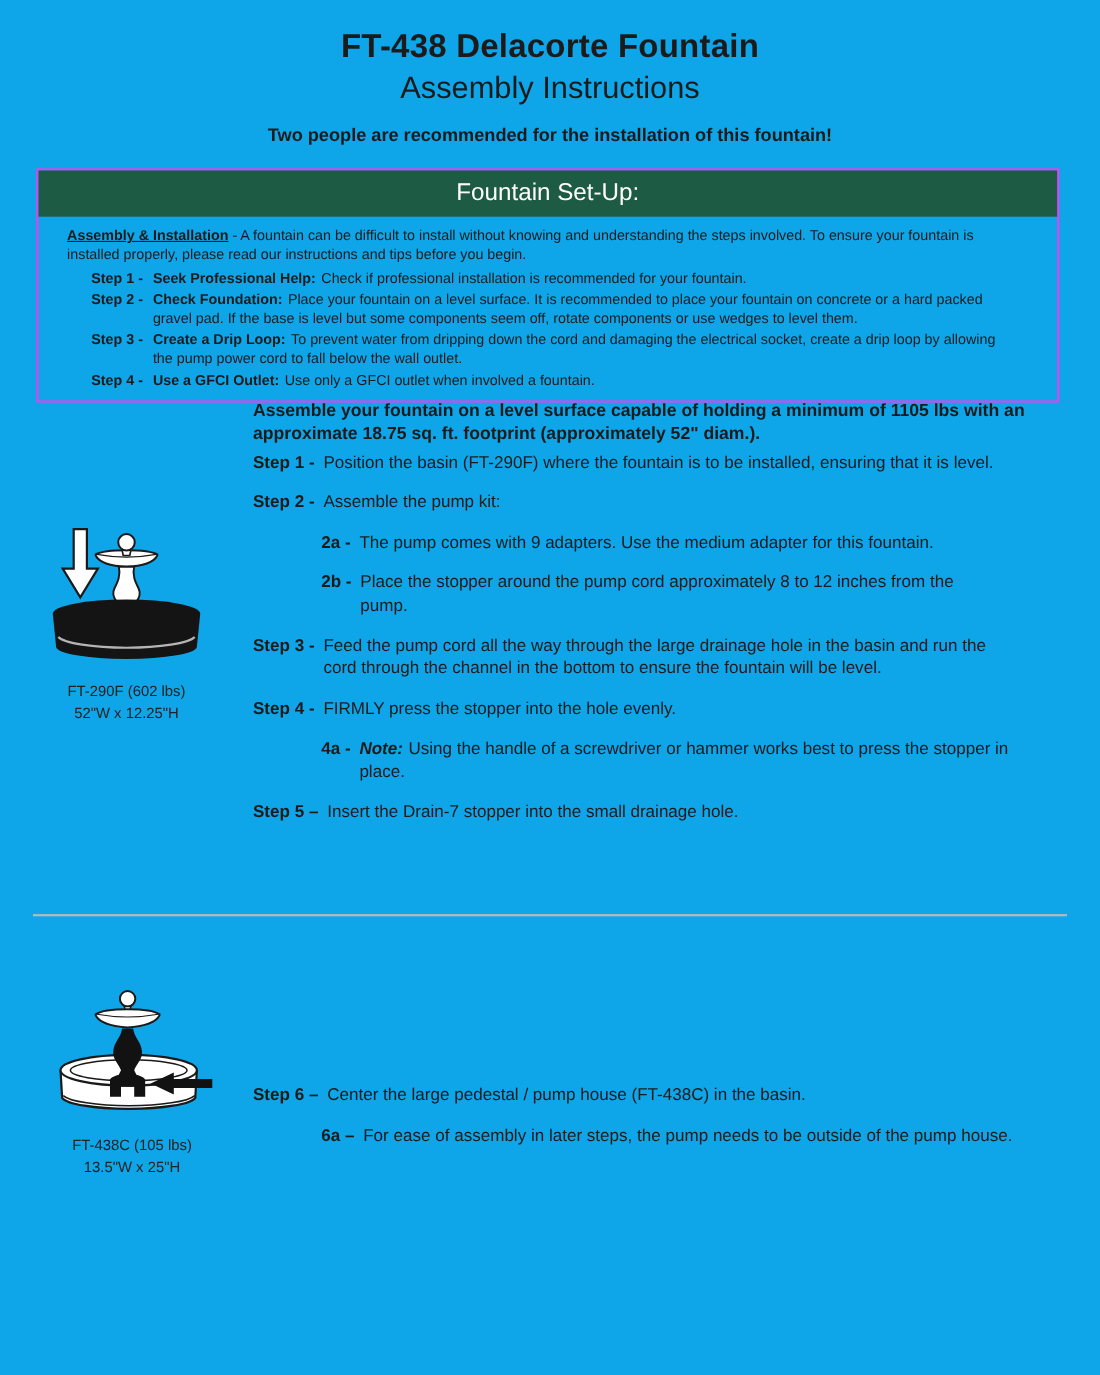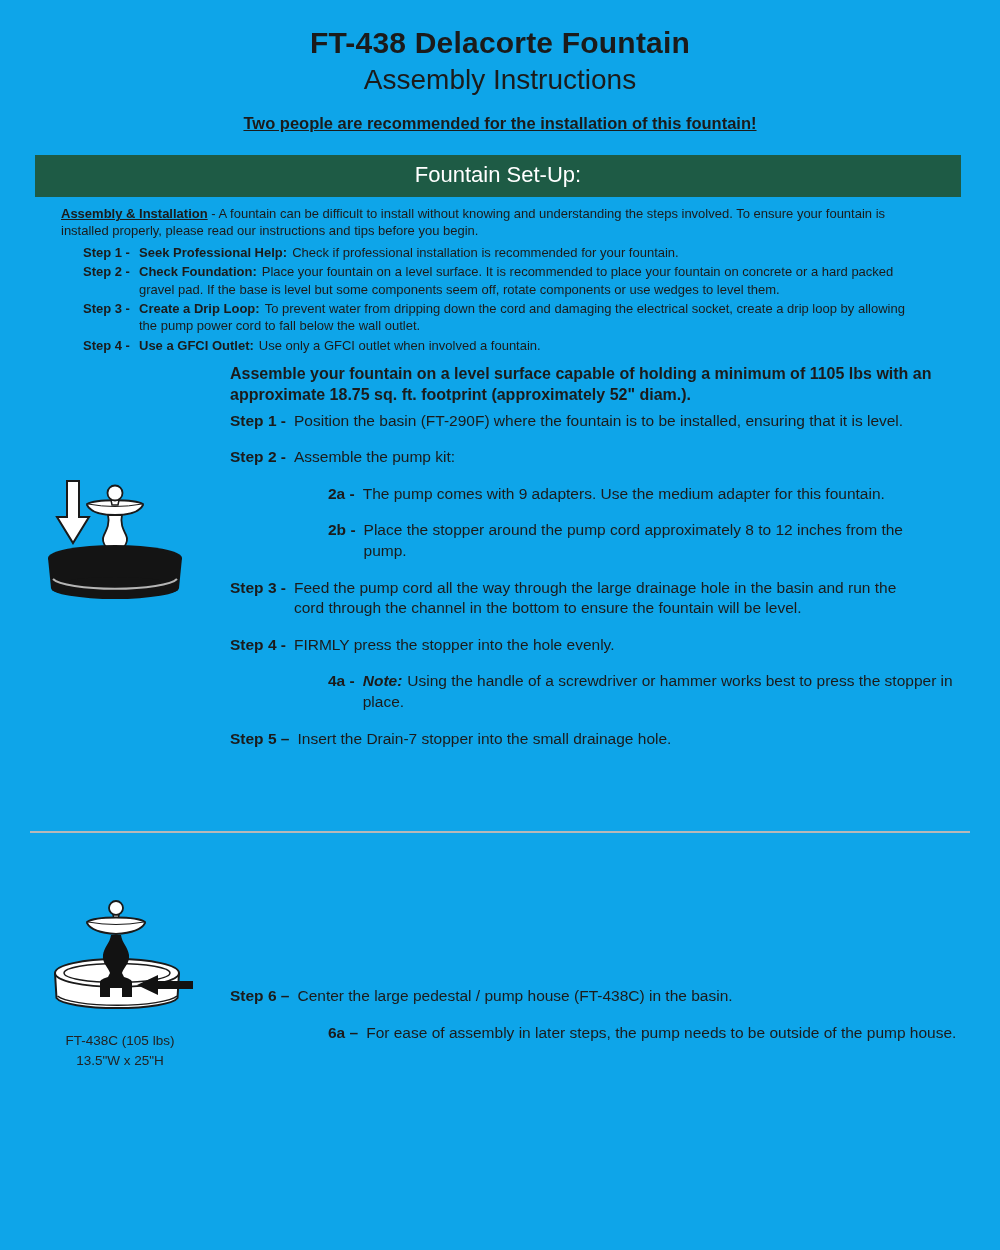--- a/index.html
+++ b/index.html
@@ -5,37 +5,37 @@
   html,body { margin:0; padding:0; background:#ffffff; }
   .page {
     position:relative; width:1000px; height:1250px; background:#0ea5e9;
     font-family:"Liberation Sans", sans-serif; color:#1b1b1b; overflow:hidden;
   }
   .doc-title { position:absolute; top:26px; left:0; width:100%; text-align:center;
     font-size:30px; font-weight:bold; letter-spacing:.2px; }
   .doc-subtitle { position:absolute; top:64px; left:0; width:100%; text-align:center;
     font-size:28px; font-weight:400; }
   .doc-notice { position:absolute; top:114px; left:0; width:100%; text-align:center;
-    font-size:16.5px; font-weight:bold; text-decoration:underline; }
+    font-size:16.5px; font-weight:bold; }
 
-  .setup { position:absolute; left:33px; top:153px; width:930px; border:2px solid #0ea5e9; box-sizing:border-box; }
+  .setup { position:absolute; left:33px; top:153px; width:930px; border:2px solid #d946ef; box-sizing:border-box; }
   .setup-banner { background:#1e5b45; color:#ffffff; text-align:center; font-size:22px; padding:7px 0 9px; }
   .setup-body { padding:8px 12px 10px 14px; font-size:13px; line-height:1.34; }
   .setup-intro { margin:0 0 4px 12px; }
   .bu { font-weight:bold; text-decoration:underline; }
   .pl { white-space:pre-line; }
   .bstep { display:flex; margin:2px 0 0 34px; }
   .bstep .lbl { flex:none; width:56px; font-weight:bold; }
   .bstep .txt { flex:1; }
   .bstep .txt b { padding-right:5px; }
 
   .main-col { position:absolute; left:230px; top:364px; width:765px; font-size:15.5px; line-height:1.33; }
   .main-intro { font-weight:bold; font-size:16px; margin:0 0 5px 0; line-height:1.3; }
   .mstep { display:flex; margin-bottom:16px; }
-  .mstep.sub { margin-left:98px; }
+  .mstep.sub { margin-left:62px; }
   .mstep .lbl { flex:none; font-weight:bold; margin-right:8px; white-space:pre; }
   .mstep .txt { flex:1; }
   .mstep .txt b { padding-right:5px;font-style:italic; }
 
   .fig { position:absolute; }
   .fig-caption { position:absolute; text-align:center; font-size:13.5px; line-height:1.5; color:#222222; }
 
   .divider { position:absolute; left:30px; top:831px; width:940px; height:2px; background:#b8b8b8; }
 
   .sec2-col { position:absolute; left:230px; top:986px; width:765px; font-size:15.5px; line-height:1.33; }
@@ -90,20 +90,24 @@
       <path d="M67 23 L75 23 L74 28 L68 28 Z" fill="#ffffff" stroke="#1a1a1a" stroke-width="1.5"></path>
       <circle cx="71" cy="16" r="7.5" fill="#ffffff" stroke="#1a1a1a" stroke-width="1.8"></circle>
     </g>
     <g>
       <ellipse cx="71" cy="81" rx="67" ry="13" fill="#141414"></ellipse>
       <path d="M4 81 L7 111 L135 111 L138 81 Z" fill="#141414"></path>
       <ellipse cx="71" cy="111" rx="64" ry="11" fill="#141414"></ellipse>
       <path d="M9 102 A63 12 0 0 0 133 102" fill="none" stroke="#b5b5b5" stroke-width="2"></path>
     </g>
   </svg>
+  <div class="fig-caption" style="left:35px; top:619px; width:160px;">
+    <div>FT-290F (602 lbs)</div>
+    <div>52"W x 12.25"H</div>
+  </div>
 
   <div class="main-col">
     <p class="main-intro pl">Assemble your fountain on a level surface capable of holding a minimum of 1105 lbs with an
 approximate 18.75 sq. ft. footprint (approximately 52" diam.).</p>
 
     <div class="mstep">
         <span class="lbl">Step 1 -</span>
         <span class="txt pl">Position the basin (FT-290F) where the fountain is to be installed, ensuring that it is level.</span>
       </div>
 

